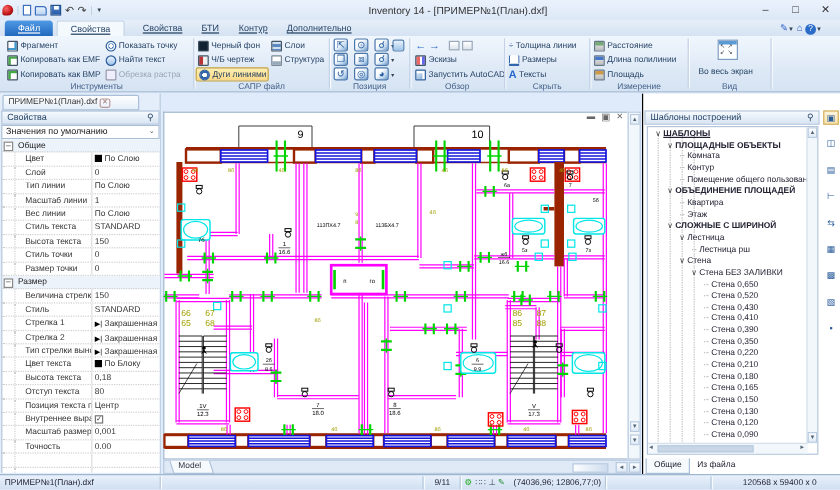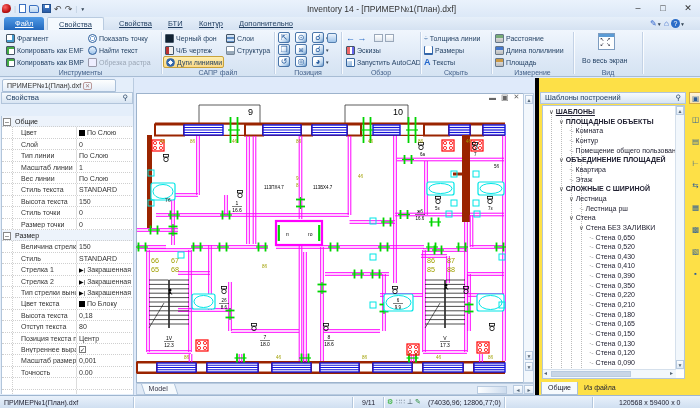--- a/index.html
+++ b/index.html
@@ -35,21 +35,21 @@
 .sw{display:inline-block;width:6px;height:6px;background:#000;vertical-align:-1px;margin-right:2px;}
 #canvas{left:136px;top:15px;width:387px;height:290px;background:#fff;border:1px solid #9db3cc;border-right:none;}
 #mdi{left:489px;top:14px;width:42px;height:10px;color:#666;font-size:7px;display:flex;gap:5px;align-items:center;}
 #vscroll{left:523px;top:15px;width:11px;height:290px;background:#f2f7fc;border:1px solid #b9cbe0;}
 .sbx{position:absolute;left:1px;width:8px;height:9px;background:linear-gradient(#fdfeff,#dfeaf6);border:1px solid #b9cbe0;color:#567;font-size:5px;text-align:center;line-height:8px;}
 #modelrow{left:136px;top:305px;width:398px;height:12px;background:#e0eaf6;border:1px solid #b9cbe0;font-size:7px;color:#334;}
 #mtab{position:absolute;left:4px;top:0;height:11px;background:#f6fafd;border:1px solid #a9bfd8;border-top:none;padding:0 8px 0 5px;line-height:10px;transform:skewX(18deg);transform-origin:top;}
 #mtab span{display:inline-block;transform:skewX(-18deg);}
 #statusbar{left:0;top:395px;width:700px;height:13px;background:linear-gradient(#e9f1fb,#d0dff1);border-top:1px solid #9fb6d0;font-size:7px;color:#223;}
 .ssep{position:absolute;top:1px;width:1px;height:11px;background:#b4c7dd;box-shadow:1px 0 0 #fff;}
-#rpanel{left:535px;top:0;width:165px;height:317px;background:#fde047;border-left:4px solid #000000;}
+#rpanel{left:535px;top:0;width:165px;height:317px;background:#ffffff;border-left:1px solid #000000;}
 #rhead{left:1px;top:14px;width:146px;height:12px;background:linear-gradient(#f6fafd,#d8e5f3);border:1px solid #b2c5db;font-size:7.5px;line-height:10px;padding-left:4px;color:#1e3c5f;}
 #tree{left:3px;top:27px;width:143px;height:274px;background:#fff;border:1px solid #b2c5db;font-size:7px;color:#223;overflow:hidden;}
 .titem{position:absolute;height:9.6px;line-height:9.6px;white-space:nowrap;}
 #treevs{position:absolute;right:0;top:0;width:9px;height:264px;background:#f2f7fc;border-left:1px solid #d5e0ec;}
 #treehs{position:absolute;left:0;bottom:0;width:133px;height:9px;background:#f2f7fc;border-top:1px solid #d5e0ec;}
 #rtabs{left:2px;top:304px;height:13px;font-size:7px;display:flex;}
 .rtab{height:13px;line-height:12px;padding:0 6px;color:#223;}
 .rtab.sel{background:#f6fafd;border:1px solid #a9bfd8;border-top:none;}
 #rtools{left:148px;top:14px;width:17px;height:290px;}
 .rtool{position:absolute;left:2px;width:13px;height:12px;font-size:7.5px;text-align:center;line-height:12px;color:#2a5c9a;}
@@ -133,20 +133,21 @@
   <div class="abs" style="left:598px;top:3px;width:17px;height:17px;border:1px solid #7d9cc0;background:#fdfefe;box-shadow:inset 0 3px 0 #5b9bd5;"></div>
   <div class="abs" style="left:600px;top:7px;width:14px;font-size:5px;color:#223;line-height:5px;letter-spacing:2px;">↖↗<br>↙↘</div>
   <div class="rbtn" style="left:582px;top:25px;">Во весь экран</div>
   <div class="glabel" style="left:574px;width:68px;">Вид</div>
   <div class="grpsep" style="left:642px;"></div>
 </div>
 <div class="abs" id="main">
 <div class="abs" id="lpanel">
 <div class="abs" id="doctab">ПРИМЕР№1(План).dxf <span style="color:#977;border:1px solid #b99;border-radius:2px;padding:0 1px;font-size:6px;">✕</span></div>
 <div class="abs" id="props-head">Свойства<span style="position:absolute;right:4px;top:0;">⚲</span></div>
+<div class="abs" id="combo">Значения по умолчанию<span style="position:absolute;right:3px;top:0;color:#456;font-size:6px;">⌄</span></div>
 <div class="abs" id="grid">
         <div class="grow ghead" style="top:0.0px;">
           <span class="pm">–</span>
           <span style="position:absolute;left:13px;top:2px;">Общие</span>
         </div>
         <div class="grow" style="top:11.4px;">
           <span class="mline"></span>
           <span class="vline"></span>
           <span class="lab">Цвет</span>
           <span class="val"><span class="sw"></span>По Слою</span>

